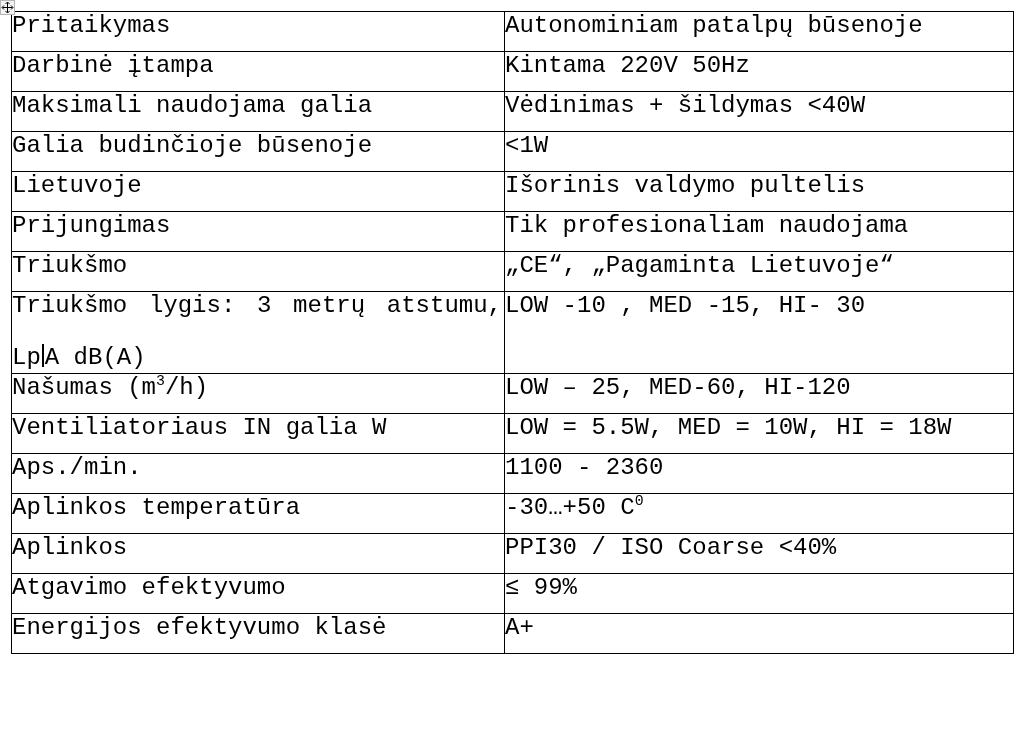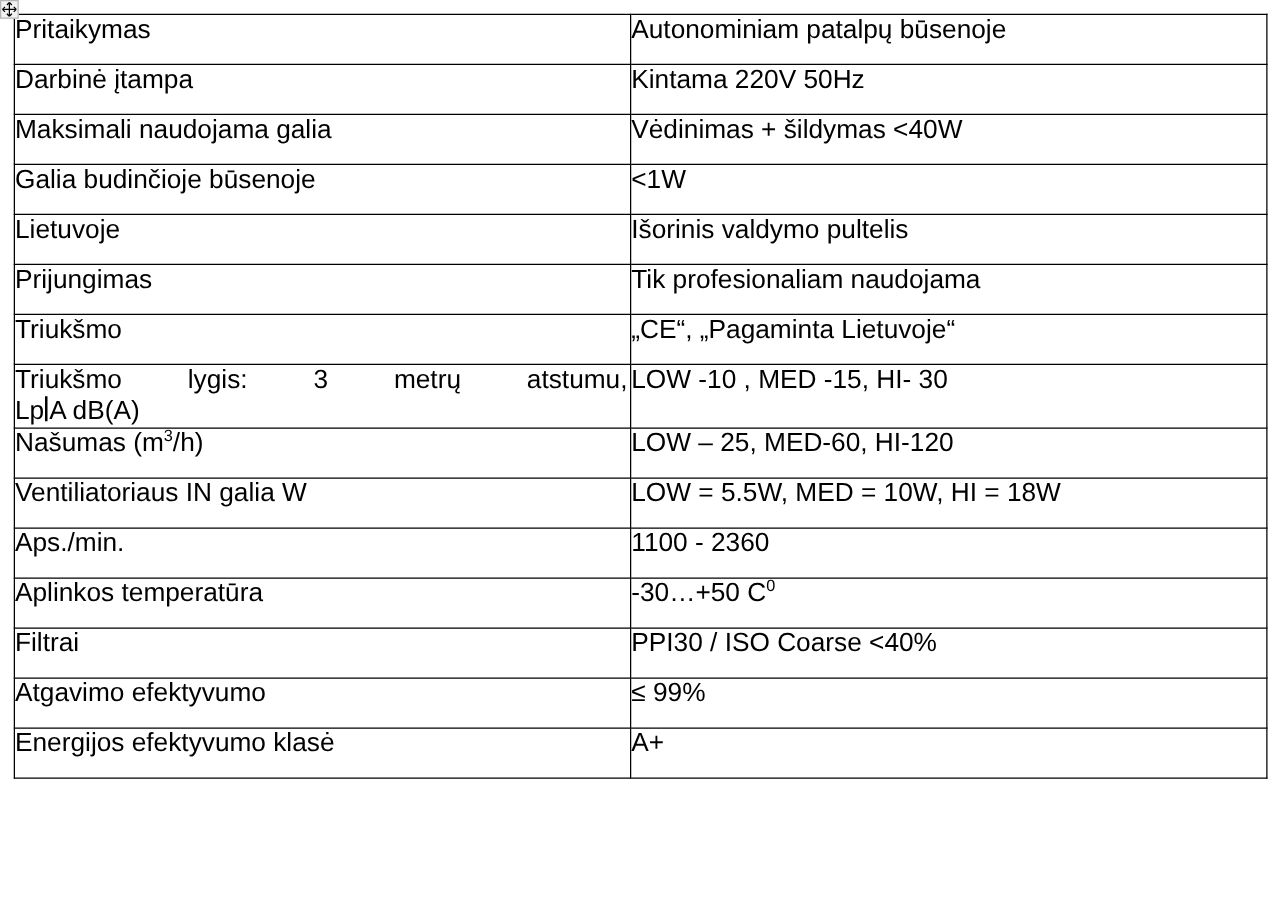--- a/index.html
+++ b/index.html
@@ -43,22 +43,23 @@
     height: 737px;
   }
 
   #spec-table {
     position: absolute;
     left: 11px;
     top: 11px;
     width: 1002px;
     border-collapse: collapse;
     table-layout: fixed;
-    font-size: 21px;
+    font-size: 24px;
     line-height: 1.18;
+    font-family: Liberation Mono, monospace;
   }
 
   #spec-table col.col-param { width: 493px; }
   #spec-table col.col-value { width: 509px; }
 
   #spec-table td {
     border: 1.6px solid #000000;
     padding: 0;
     vertical-align: top;
     height: 40px;
@@ -80,20 +81,21 @@
   td.justify-cell .just-line {
     text-align: justify;
     text-align-last: justify;
     display: block;
     padding-right: 2px;
   }
   td.justify-cell .last-line {
     text-align: right;
     text-align-last: left;
     display: block;
+    margin-top: 24px;
   }
 
   sup {
     font-size: 0.62em;
     vertical-align: super;
     line-height: 0;
   }
 
   
   .text-caret {
@@ -195,21 +197,21 @@
         <td class="param-cell">Aps./min.</td>
         <td class="value-cell">1100 - 2360</td>
       </tr>
 
       <tr>
         <td class="param-cell">Aplinkos temperatūra</td>
         <td class="value-cell"><span>-30…+50 C</span><sup>0</sup></td>
       </tr>
 
       <tr>
-        <td class="param-cell">Filtrai</td>
+        <td class="param-cell">Aplinkos</td>
         <td class="value-cell">PPI30 / ISO Coarse &lt;40%</td>
       </tr>
 
       <tr>
         <td class="param-cell">Atgavimo efektyvumo</td>
         <td class="value-cell">≤ 99%</td>
       </tr>
 
       <tr>
         <td class="param-cell">Energijos efektyvumo klasė</td>

